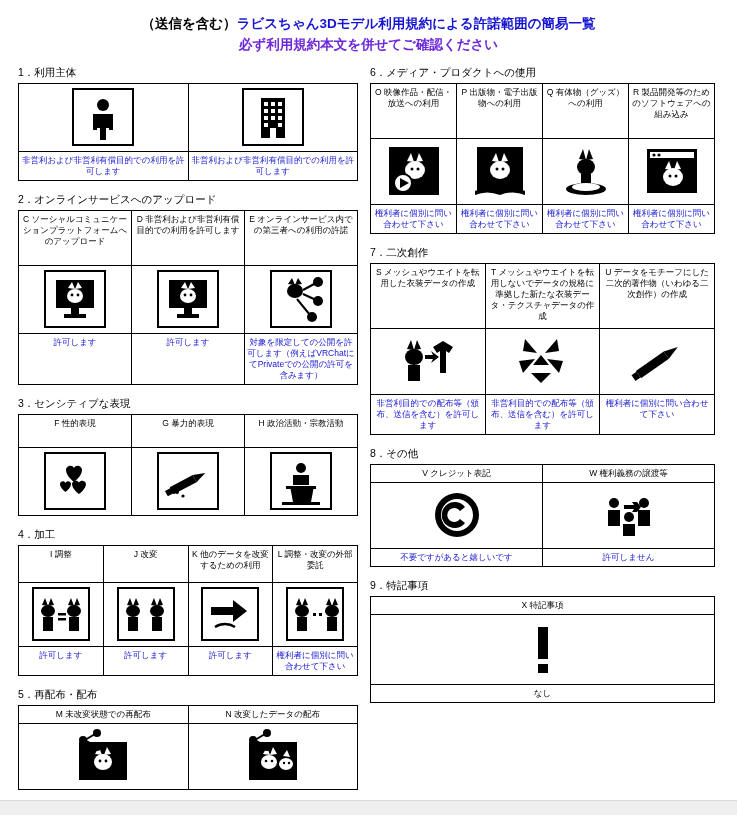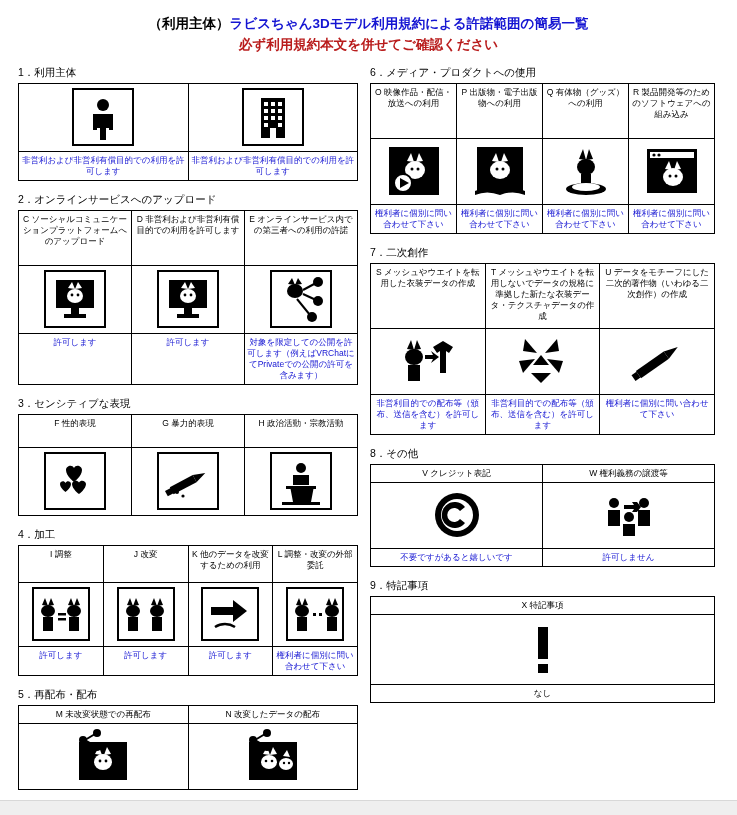--- a/index.html
+++ b/index.html
@@ -4,21 +4,21 @@
 <style>
   html,body{margin:0;padding:0;background:#efefef;}
   body{font-family:"Liberation Sans","DejaVu Sans",sans-serif;}
   .page{
     width:737px;height:815px;background:#ffffff;position:relative;
     box-sizing:border-box;overflow:hidden;
   }
   .header{padding-top:14px;text-align:center;line-height:1.55;}
   .title-line1{font-size:13.5px;font-weight:bold;color:#000;}
   .title-line1 .accent{color:#1414d2;}
-  .title-line2{font-size:13.5px;font-weight:bold;color:#b91c1c;}
+  .title-line2{font-size:13.5px;font-weight:bold;color:#6d28d9;}
   .columns{display:flex;gap:0px;padding:10px 18px 0 18px;box-sizing:border-box;}
   .col-left{width:340px;}
   .col-right{width:345px;margin-left:12px;}
   .section{margin-bottom:12px;}
   .section-title{font-size:10.5px;color:#000;margin-bottom:3px;font-weight:normal;}
   table.grid{border-collapse:collapse;table-layout:fixed;width:100%;}
   table.grid td{border:1px solid #000;vertical-align:top;padding:0;}
   .hcell{
     font-size:8.5px;line-height:1.3;text-align:center;padding:3px 2px;
     color:#000;
@@ -37,21 +37,21 @@
     border-top:1px solid #d8d8d8;
   }
 </style>
 </head>
 <body>
 
 <div class="page">
 
   <div class="header">
     <div class="title-line1">
-      <span>（利用主体）</span><span class="accent">ラビスちゃん3Dモデル利用規約による許諾範囲の簡易一覧</span>
+      <span>（送信を含む）</span><span class="accent">ラビスちゃん3Dモデル利用規約による許諾範囲の簡易一覧</span>
     </div>
     <div class="title-line2">必ず利用規約本文を併せてご確認ください</div>
   </div>
 
   <div class="columns">
 
     <div class="col-left">
 
       <div class="section">
         <div class="section-title">1．利用主体</div>

